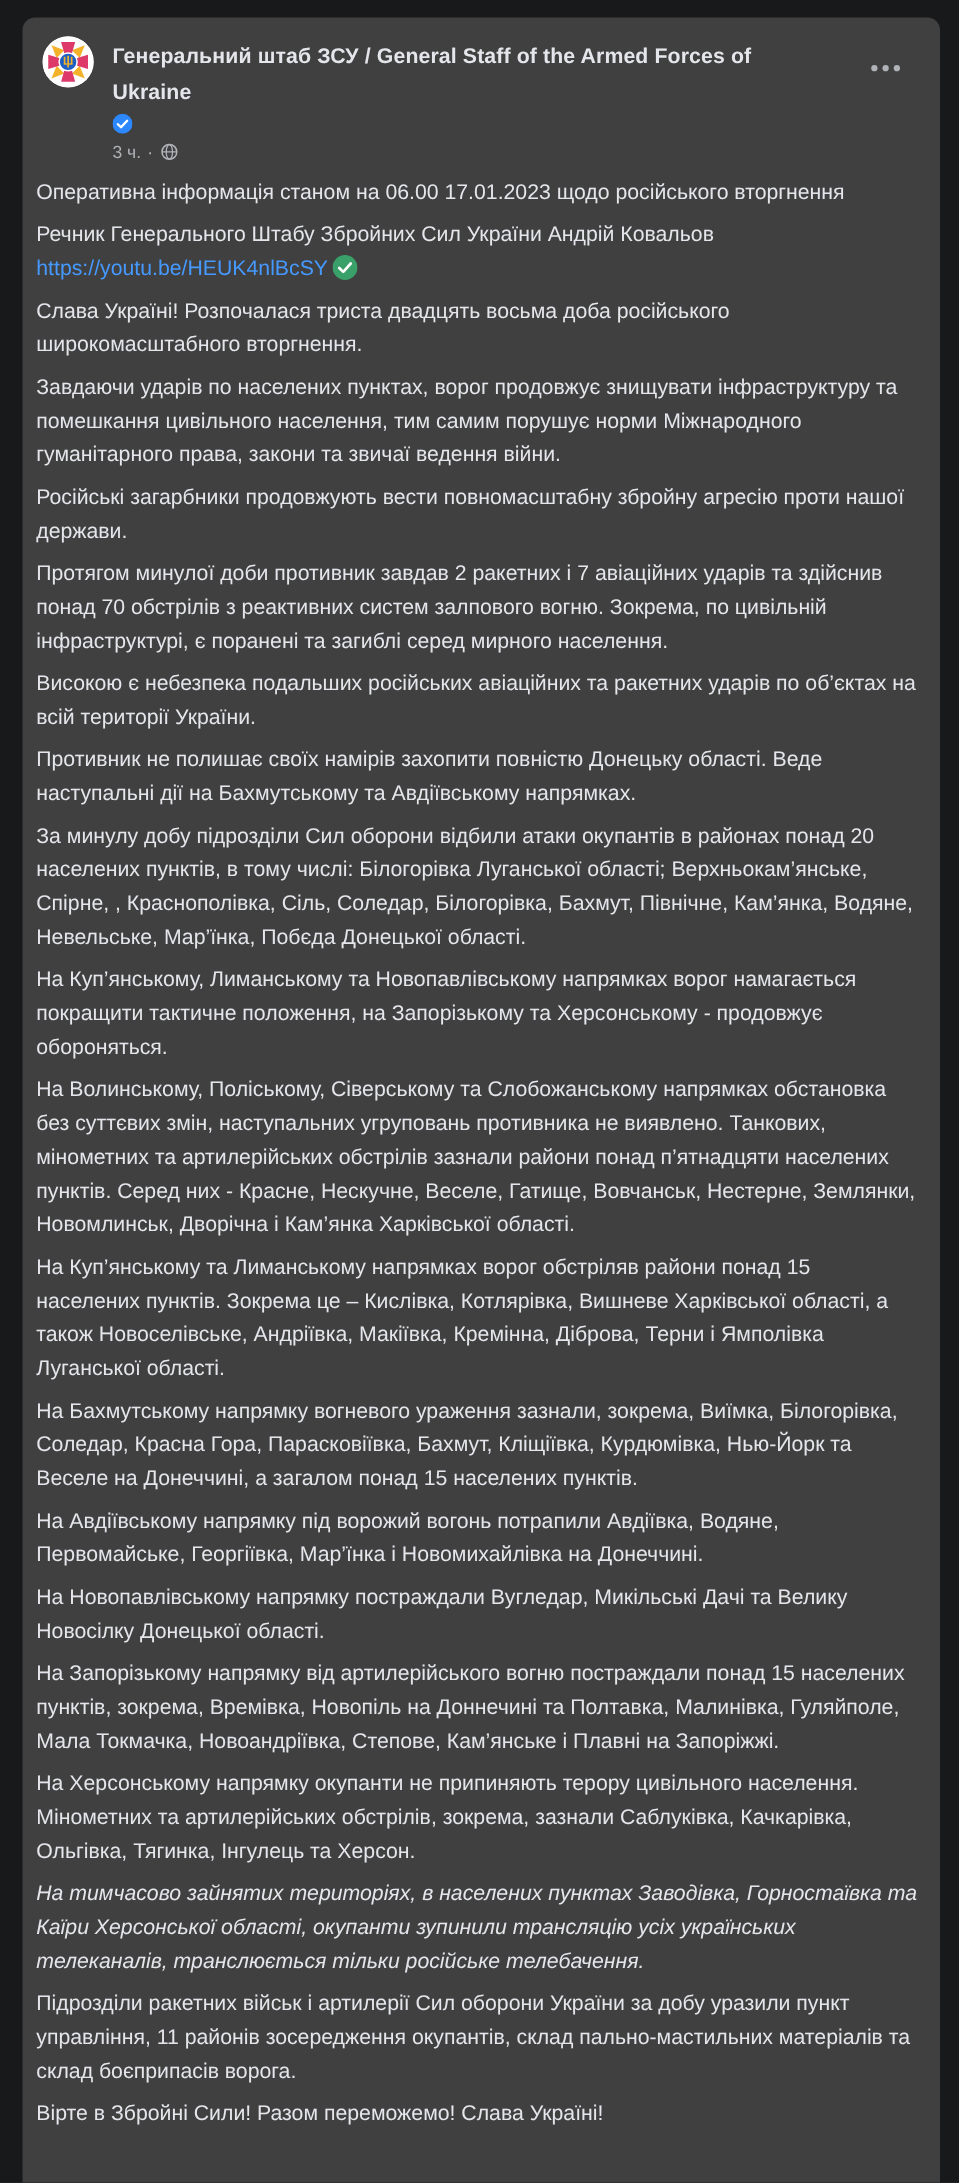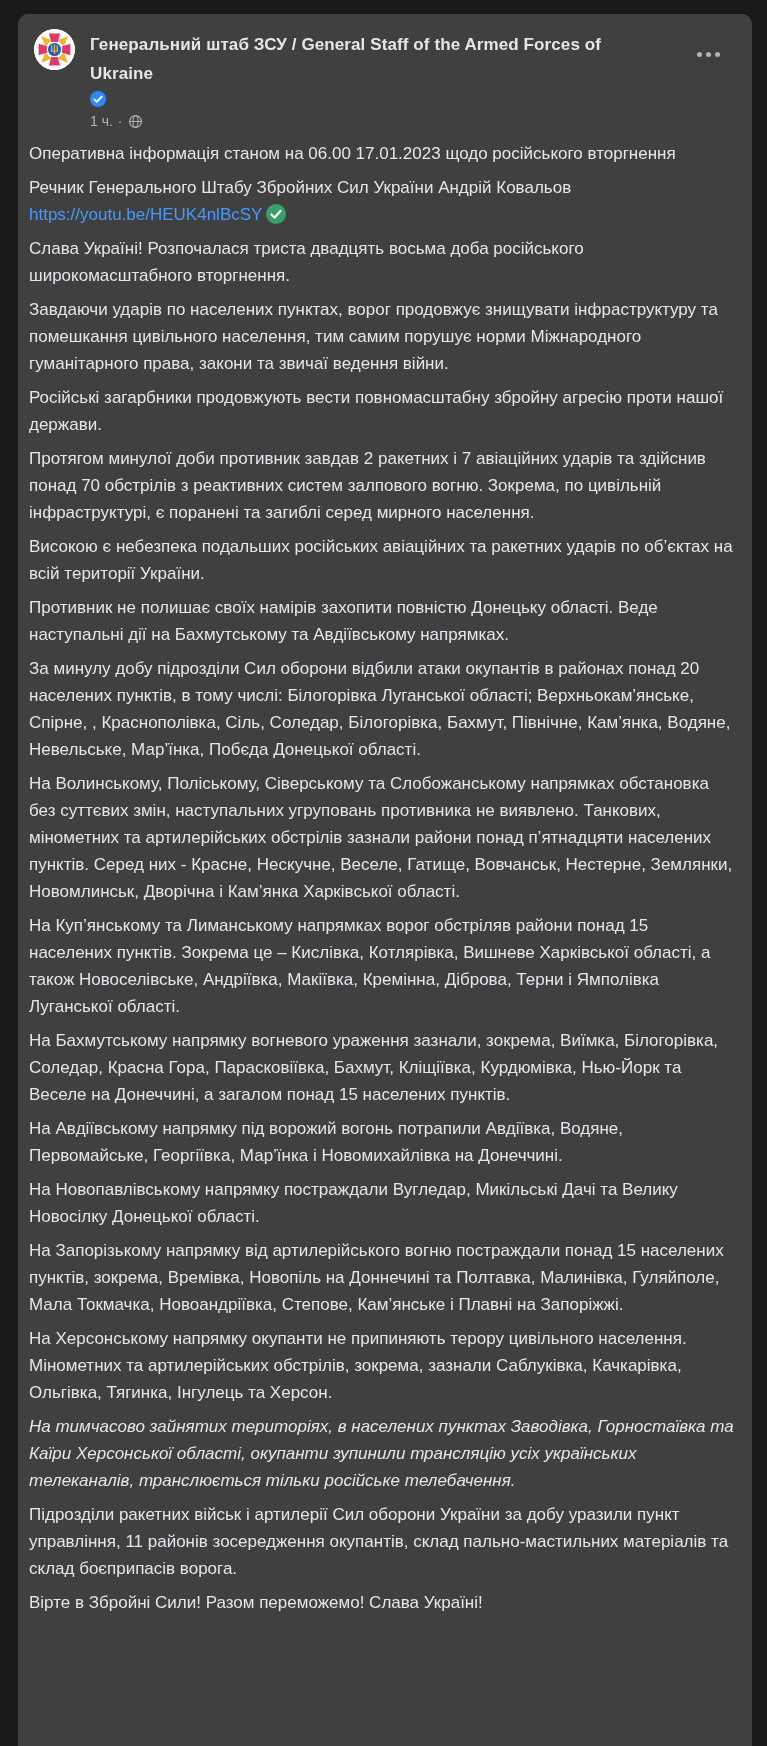--- a/index.html
+++ b/index.html
@@ -140,21 +140,21 @@
 
     <div class="header-info">
       <div class="page-name">Генеральний штаб ЗСУ / General Staff of the Armed Forces of Ukraine</div>
       <div class="badge-row">
         <svg width="16" height="16" viewBox="0 0 16 16">
           <circle cx="8" cy="8" r="8" fill="#2d88ff"></circle>
           <path d="M4.3 8.4 L6.8 10.8 L11.7 5.6" stroke="#ffffff" stroke-width="1.9" fill="none" stroke-linecap="round" stroke-linejoin="round"></path>
         </svg>
       </div>
       <div class="meta-row">
-        <span>1 ч.</span>
+        <span>3 ч.</span>
         <span>·</span>
         <svg class="globe-icon-svg" width="15" height="15" viewBox="0 0 16 16">
           <circle cx="8" cy="8" r="6.3" fill="none" stroke="#b0b3b8" stroke-width="1.3"></circle>
           <ellipse cx="8" cy="8" rx="2.7" ry="6.3" fill="none" stroke="#b0b3b8" stroke-width="1.1"></ellipse>
           <path d="M1.7 8 H14.3" stroke="#b0b3b8" stroke-width="1.1"></path>
         </svg>
       </div>
     </div>
 
     <div class="menu-dots">
@@ -170,20 +170,21 @@
             <circle cx="10" cy="10" r="10" fill="#3aa06a"></circle>
             <path d="M5.4 10.4 L8.6 13.5 L14.6 6.8" stroke="#ffffff" stroke-width="2.1" fill="none" stroke-linecap="round" stroke-linejoin="round"></path>
           </svg></span></div>
       <div class="post-paragraph"><span>Слава Україні! Розпочалася триста двадцять восьма доба російського широкомасштабного вторгнення.</span></div>
       <div class="post-paragraph"><span>Завдаючи ударів по населених пунктах, ворог продовжує знищувати інфраструктуру та помешкання цивільного населення, тим самим порушує норми Міжнародного гуманітарного права, закони та звичаї ведення війни.</span></div>
       <div class="post-paragraph"><span>Російські загарбники продовжують вести повномасштабну збройну агресію проти нашої держави.</span></div>
       <div class="post-paragraph"><span>Протягом минулої доби противник завдав 2 ракетних і 7 авіаційних ударів та здійснив понад 70 обстрілів з реактивних систем залпового вогню. Зокрема, по цивільній інфраструктурі, є поранені та загиблі серед мирного населення.</span></div>
       <div class="post-paragraph"><span>Високою є небезпека подальших російських авіаційних та ракетних ударів по об’єктах на всій території України.</span></div>
       <div class="post-paragraph"><span>Противник не полишає своїх намірів захопити повністю Донецьку області. Веде наступальні дії на Бахмутському та Авдіївському напрямках.</span></div>
       <div class="post-paragraph"><span>За минулу добу підрозділи Сил оборони відбили атаки окупантів в районах понад 20 населених пунктів, в тому числі: Білогорівка Луганської області; Верхньокам’янське, Спірне, , Краснополівка, Сіль, Соледар, Білогорівка, Бахмут, Північне, Кам’янка, Водяне, Невельське, Мар’їнка, Побєда Донецької області.</span></div>
+      <div class="post-paragraph"><span>На Куп’янському, Лиманському та Новопавлівському напрямках ворог намагається покращити тактичне положення, на Запорізькому та Херсонському - продовжує обороняться.</span></div>
       <div class="post-paragraph"><span>На Волинському, Поліському, Сіверському та Слобожанському напрямках обстановка без суттєвих змін, наступальних угруповань противника не виявлено. Танкових, мінометних та артилерійських обстрілів зазнали райони понад п’ятнадцяти населених пунктів. Серед них - Красне, Нескучне, Веселе, Гатище, Вовчанськ, Нестерне, Землянки, Новомлинськ, Дворічна і Кам’янка Харківської області.</span></div>
       <div class="post-paragraph"><span>На Куп’янському та Лиманському напрямках ворог обстріляв райони понад 15 населених пунктів. Зокрема це – Кислівка, Котлярівка, Вишневе Харківської області, а також Новоселівське, Андріївка, Макіївка, Кремінна, Діброва, Терни і Ямполівка Луганської області.</span></div>
       <div class="post-paragraph"><span>На Бахмутському напрямку вогневого ураження зазнали, зокрема, Виїмка, Білогорівка, Соледар, Красна Гора, Парасковіївка, Бахмут, Кліщіївка, Курдюмівка, Нью-Йорк та Веселе на Донеччині, а загалом понад 15 населених пунктів.</span></div>
       <div class="post-paragraph"><span>На Авдіївському напрямку під ворожий вогонь потрапили Авдіївка, Водяне, Первомайське, Георгіївка, Мар’їнка і Новомихайлівка на Донеччині.</span></div>
       <div class="post-paragraph"><span>На Новопавлівському напрямку постраждали Вугледар, Микільські Дачі та Велику Новосілку Донецької області.</span></div>
       <div class="post-paragraph"><span>На Запорізькому напрямку від артилерійського вогню постраждали понад 15 населених пунктів, зокрема, Времівка, Новопіль на Доннечині та Полтавка, Малинівка, Гуляйполе, Мала Токмачка, Новоандріївка, Степове, Кам’янське і Плавні на Запоріжжі.</span></div>
       <div class="post-paragraph"><span>На Херсонському напрямку окупанти не припиняють терору цивільного населення. Мінометних та артилерійських обстрілів, зокрема, зазнали Саблуківка, Качкарівка, Ольгівка, Тягинка, Інгулець та Херсон.</span></div>
       <div class="post-paragraph italic"><span>На тимчасово зайнятих територіях, в населених пунктах Заводівка, Горностаївка та Каїри Херсонської області, окупанти зупинили трансляцію усіх українських телеканалів, транслюється тільки російське телебачення.</span></div>
       <div class="post-paragraph"><span>Підрозділи ракетних військ і артилерії Сил оборони України за добу уразили пункт управління, 11 районів зосередження окупантів, склад пально-мастильних матеріалів та склад боєприпасів ворога.</span></div>
       <div class="post-paragraph"><span>Вірте в Збройні Сили! Разом переможемо! Слава Україні!</span></div>

